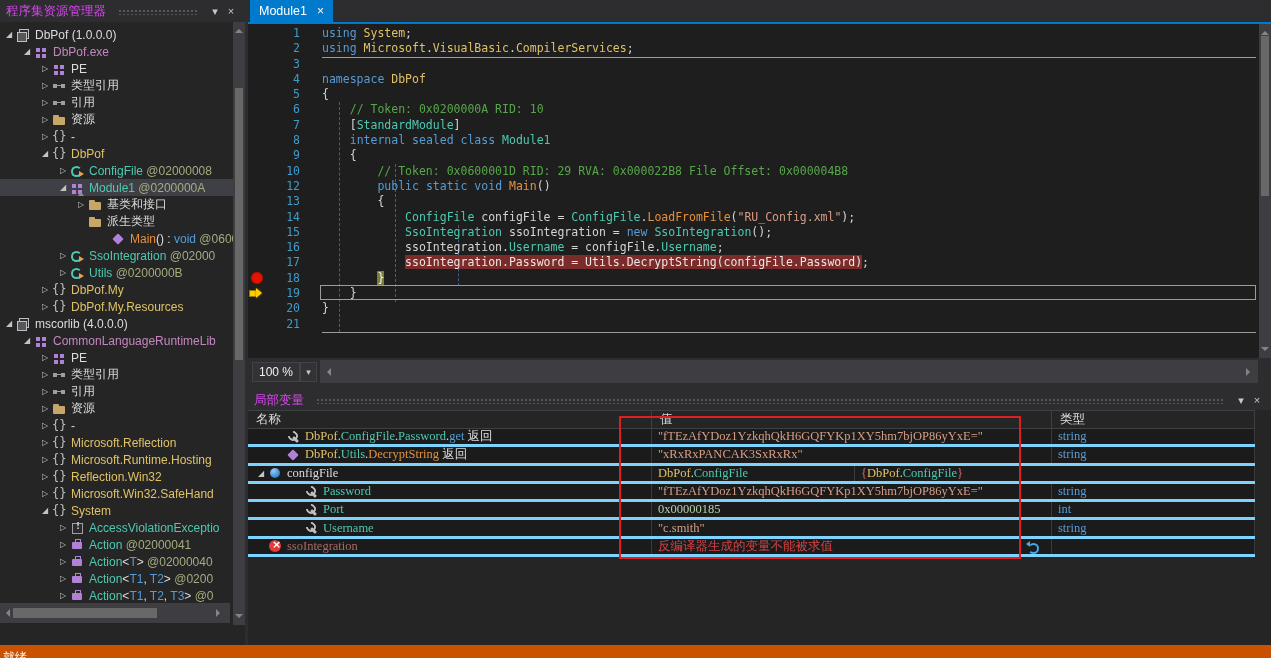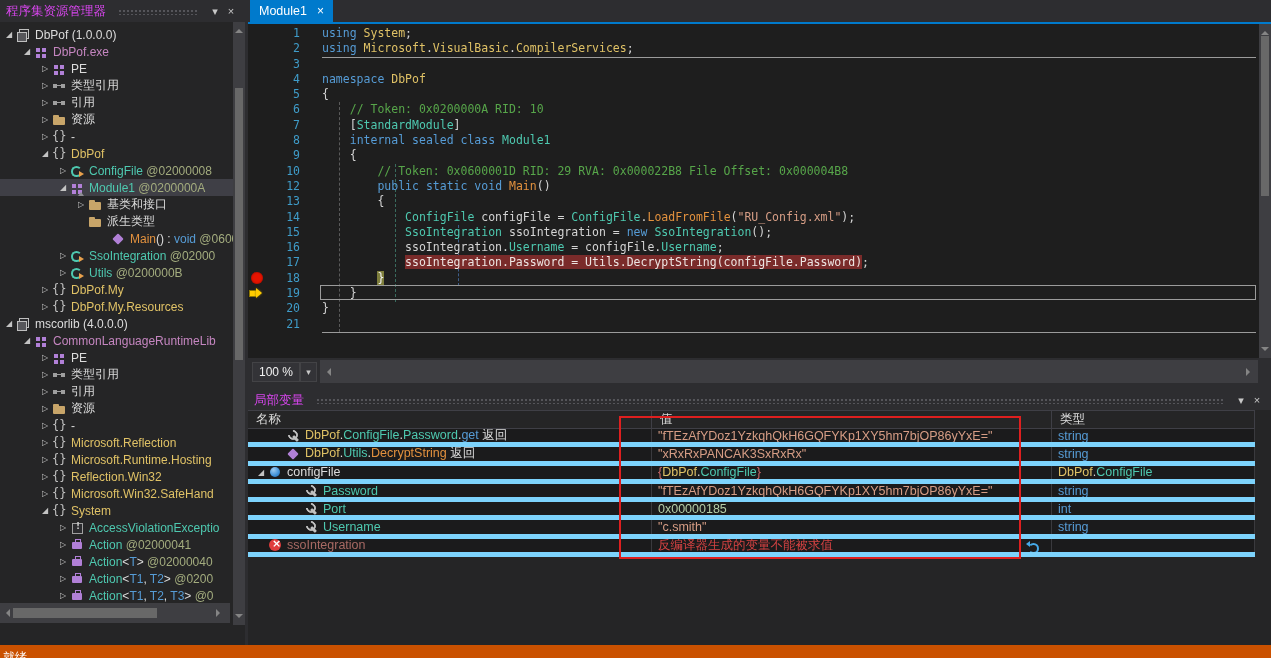--- a/index.html
+++ b/index.html
@@ -64,21 +64,21 @@
   #zoom-combo { position:absolute; left:4px; top:4px; width:48px; height:20px; background:#333337; border:1px solid #434346;
     color:#F1F1F1; font-size:12px; display:flex; align-items:center; padding-left:6px; }
   #zoom-drop { position:absolute; left:52px; top:4px; width:17px; height:20px; background:#333337; border:1px solid #434346;
     color:#C8C8C8; font-size:9px; display:flex; align-items:center; justify-content:center; }
   #editor-hscroll { left:72px; top:2px; width:938px; height:23px; }
   
   #locals-panel { position:absolute; left:248px; top:390px; width:1023px; height:255px; background:#252526; }
   #locals-grid { position:absolute; left:0; top:20px; width:1007px; }
   .lheader { display:flex; height:19px; background:#252526; border-bottom:1px solid #3F3F46; border-top:1px solid #3F3F46; }
   .lheader .hc { display:flex; align-items:center; padding-left:8px; color:#DCDCDC; border-right:1px solid #3F3F46; font-size:12.5px; }
-  .lrow { display:flex; height:18.3px; background:#1B1B1C; border-bottom:5px solid #7dd3fc; }
+  .lrow { display:flex; height:18.3px; background:#1B1B1C; border-bottom:3px solid #7dd3fc;font-family:Liberation Serif, serif; }
   .lcell { display:flex; align-items:center; overflow:hidden; white-space:nowrap; border-right:1px solid #3A3A3E; position:relative; font-size:12.5px; }
   .col-name{width:404px;} .col-val{width:400px; padding-left:6px;} .col-type{width:203px; padding-left:6px;}
   .lseg { white-space:pre; }
   
   .icon { display:inline-block; position:relative; width:15px; height:14px; flex:none; margin-right:4px; }
   .icon::before, .icon::after { content:""; position:absolute; }
   .icon-assembly::before { left:3px; top:1px; width:8px; height:8px; border:1px solid #BFBFBF; background:#2D2D30; }
   .icon-assembly::after  { left:1px; top:4px; width:8px; height:8px; border:1px solid #BFBFBF; background:#57575B; }
   .icon-module::before { left:2px; top:3px; width:4px; height:4px; background:#B180D7; box-shadow:6px 0 #B180D7, 0 6px #B180D7, 6px 6px #B180D7; }
   .icon-moduleclass::before { left:2px; top:3px; width:4px; height:4px; background:#B180D7; box-shadow:6px 0 #B180D7, 0 6px #B180D7, 6px 6px #B180D7; }
@@ -411,25 +411,25 @@
             <div class="lcell col-type">
               <span class="lseg"><span class="tk-kw">string</span></span>
             </div>
           </div>
           <div class="lrow">
             <div class="lcell col-name" style="padding-left: 6px;">
               <span class="exp">◢</span>
               <span class="icon icon-field"></span>
               <span class="lseg"><span class="tk-wh">configFile</span></span>
             </div>
+            <div class="lcell col-type">
+              <span class="lseg"><span class="tk-ns">DbPof</span><span class="tk-wh">.</span><span class="tk-ty">ConfigFile</span></span>
+            </div>
             <div class="lcell col-val">
               <span class="lseg"><span class="tk-er">{</span><span class="tk-ns">DbPof</span><span class="tk-wh">.</span><span class="tk-ty">ConfigFile</span><span class="tk-er">}</span></span>
-            </div>
-            <div class="lcell col-type">
-              <span class="lseg"><span class="tk-ns">DbPof</span><span class="tk-wh">.</span><span class="tk-ty">ConfigFile</span></span>
             </div>
           </div>
           <div class="lrow">
             <div class="lcell col-name" style="padding-left: 42px;">
               <span class="exp"></span>
               <span class="icon icon-wrench"></span>
               <span class="lseg"><span class="tk-ty">Password</span></span>
             </div>
             <div class="lcell col-val">
               <span class="lseg"><span class="tk-s">"fTEzAfYDoz1YzkqhQkH6GQFYKp1XY5hm7bjOP86yYxE="</span></span>

